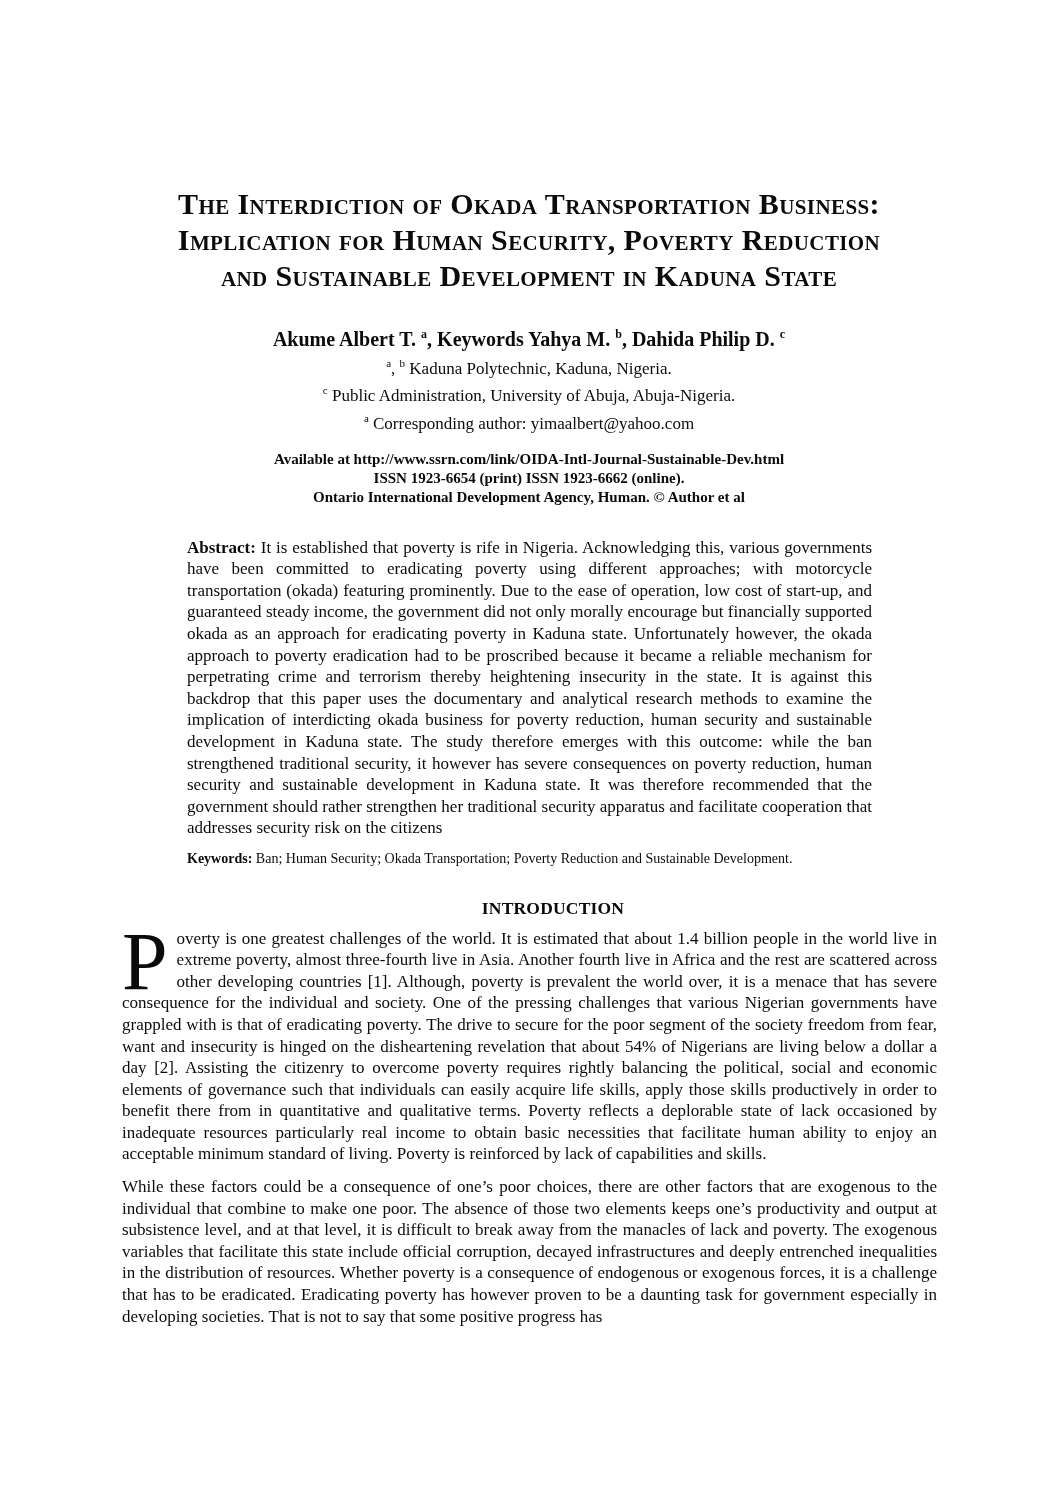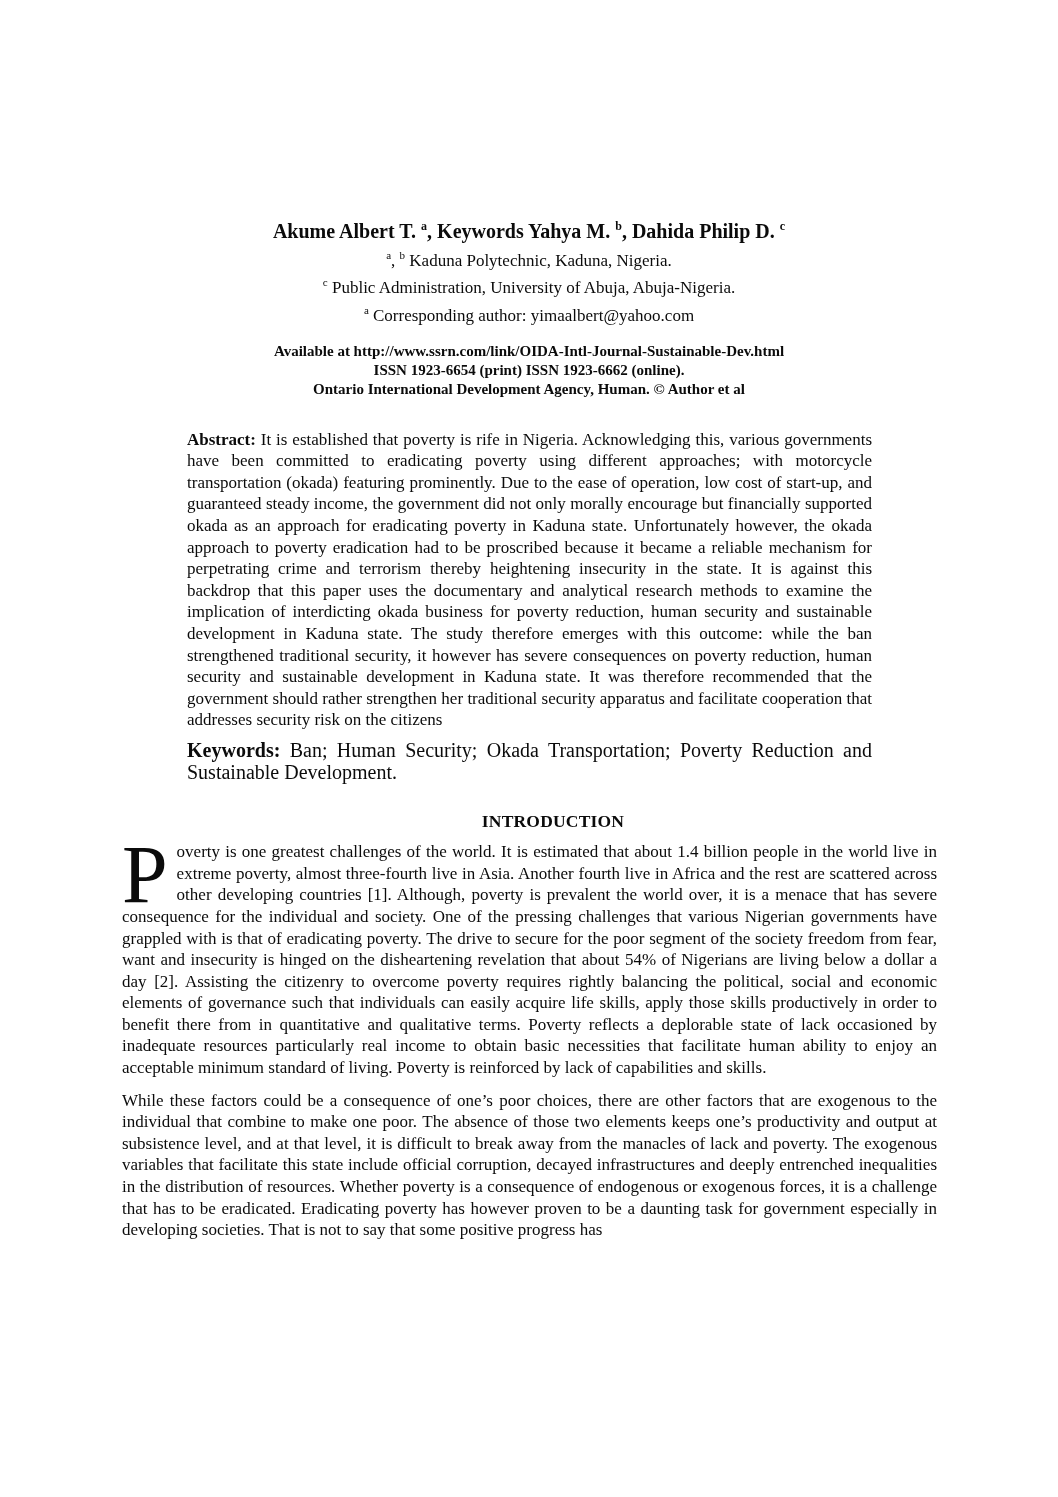--- a/index.html
+++ b/index.html
@@ -49,21 +49,21 @@
 
   .abstract-block {
     margin: 30px 186px 0 187px;
     text-align: justify;
     font-size: 17px;
     line-height: 21.6px;
   }
   .keywords {
     margin: 9px 186px 8px 187px;
     text-align: justify;
-    font-size: 20px;
+    font-size: 14px;
     line-height: 21.6px;
   }
   .bold-label { font-weight: 700; }
 
   .intro-heading {
     margin-top: 28px;
     text-align: center;
     font-weight: 700;
     font-size: 17.5px;
     line-height: 21px;
@@ -86,20 +86,25 @@
     height: 64px;
     padding-right: 9px;
     padding-top: 2px;
   }
 </style>
 </head>
 <body>
 
 <div class="page">
 
+  <h1 class="title">
+    <div>The Interdiction of Okada Transportation Business:</div>
+    <div>Implication for Human Security, Poverty Reduction</div>
+    <div>and Sustainable Development in Kaduna State</div>
+  </h1>
 
   <p class="authors"><span>Akume Albert T.</span>&nbsp;<sup>a</sup><span>, </span><span>Keywords Yahya M.</span>&nbsp;<sup>b</sup><span>, </span><span>Dahida Philip D.</span>&nbsp;<sup>c</sup></p>
 
   <p class="affil"><sup>a</sup><span>, </span><sup>b</sup><span> Kaduna Polytechnic, Kaduna, Nigeria.</span></p>
 
   <p class="affil"><sup>c</sup><span> Public Administration, University of Abuja, Abuja-Nigeria.</span></p>
 
   <p class="affil"><sup>a</sup><span> Corresponding author: yimaalbert@yahoo.com</span></p>
 
   <div class="availability">

